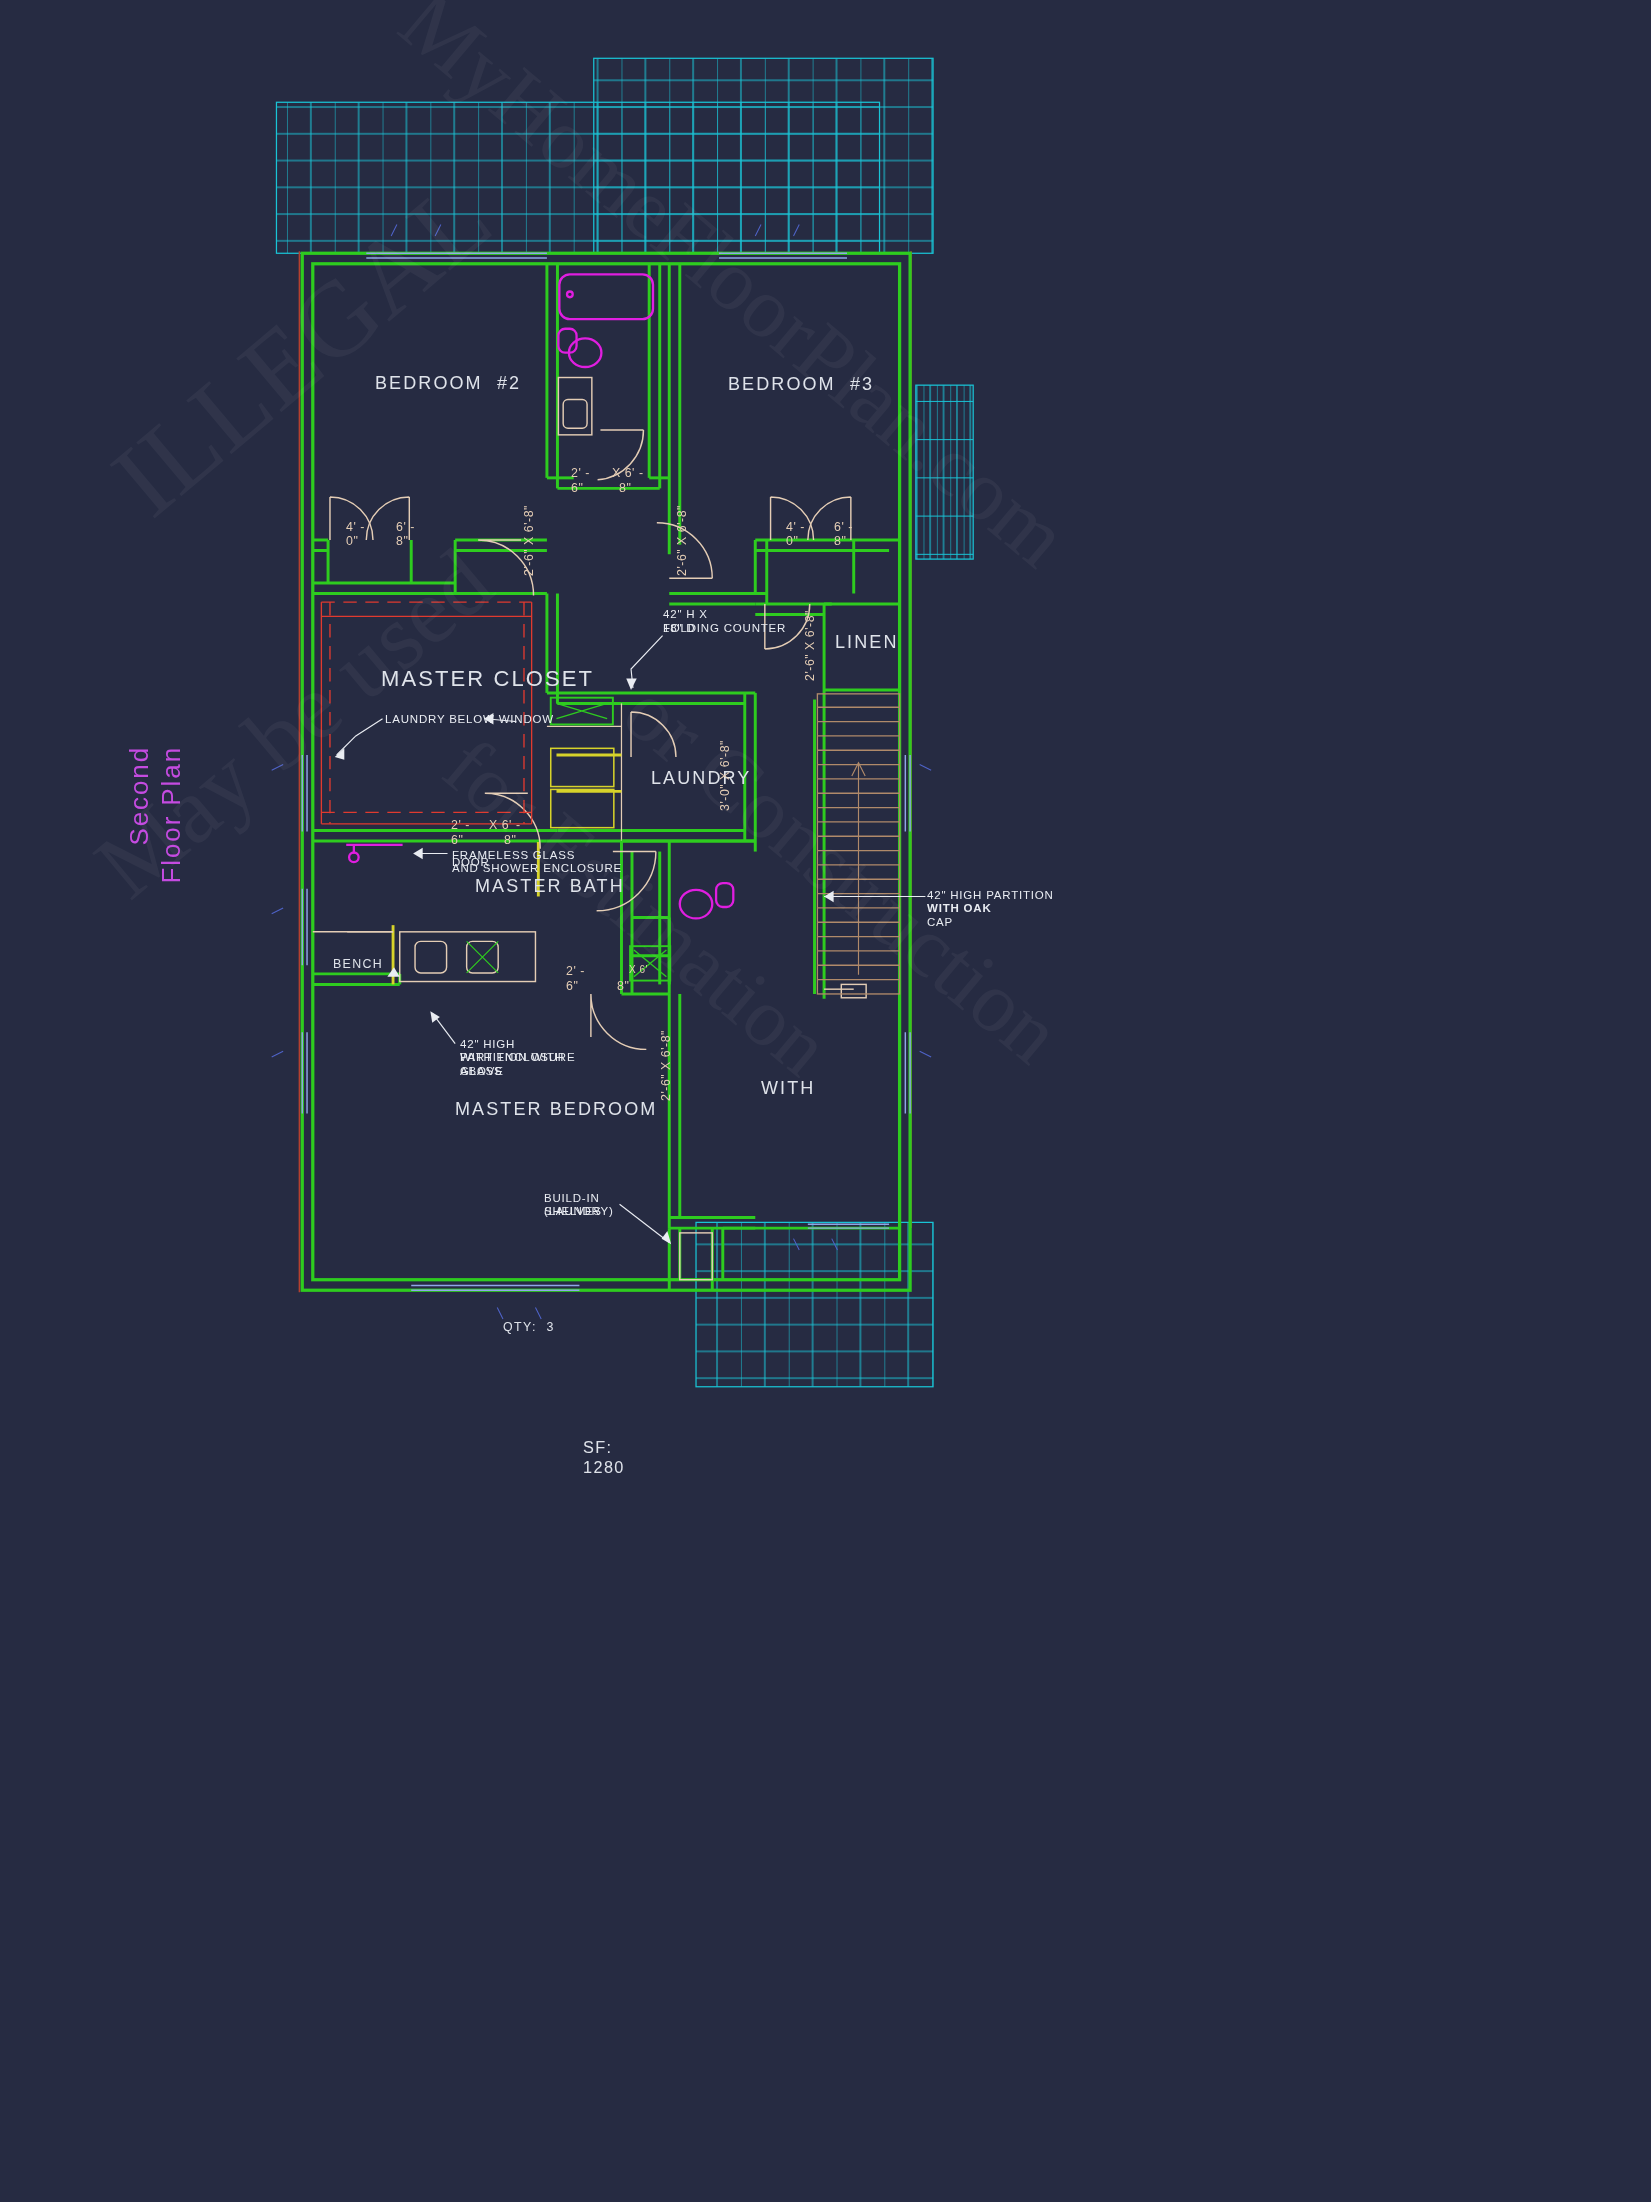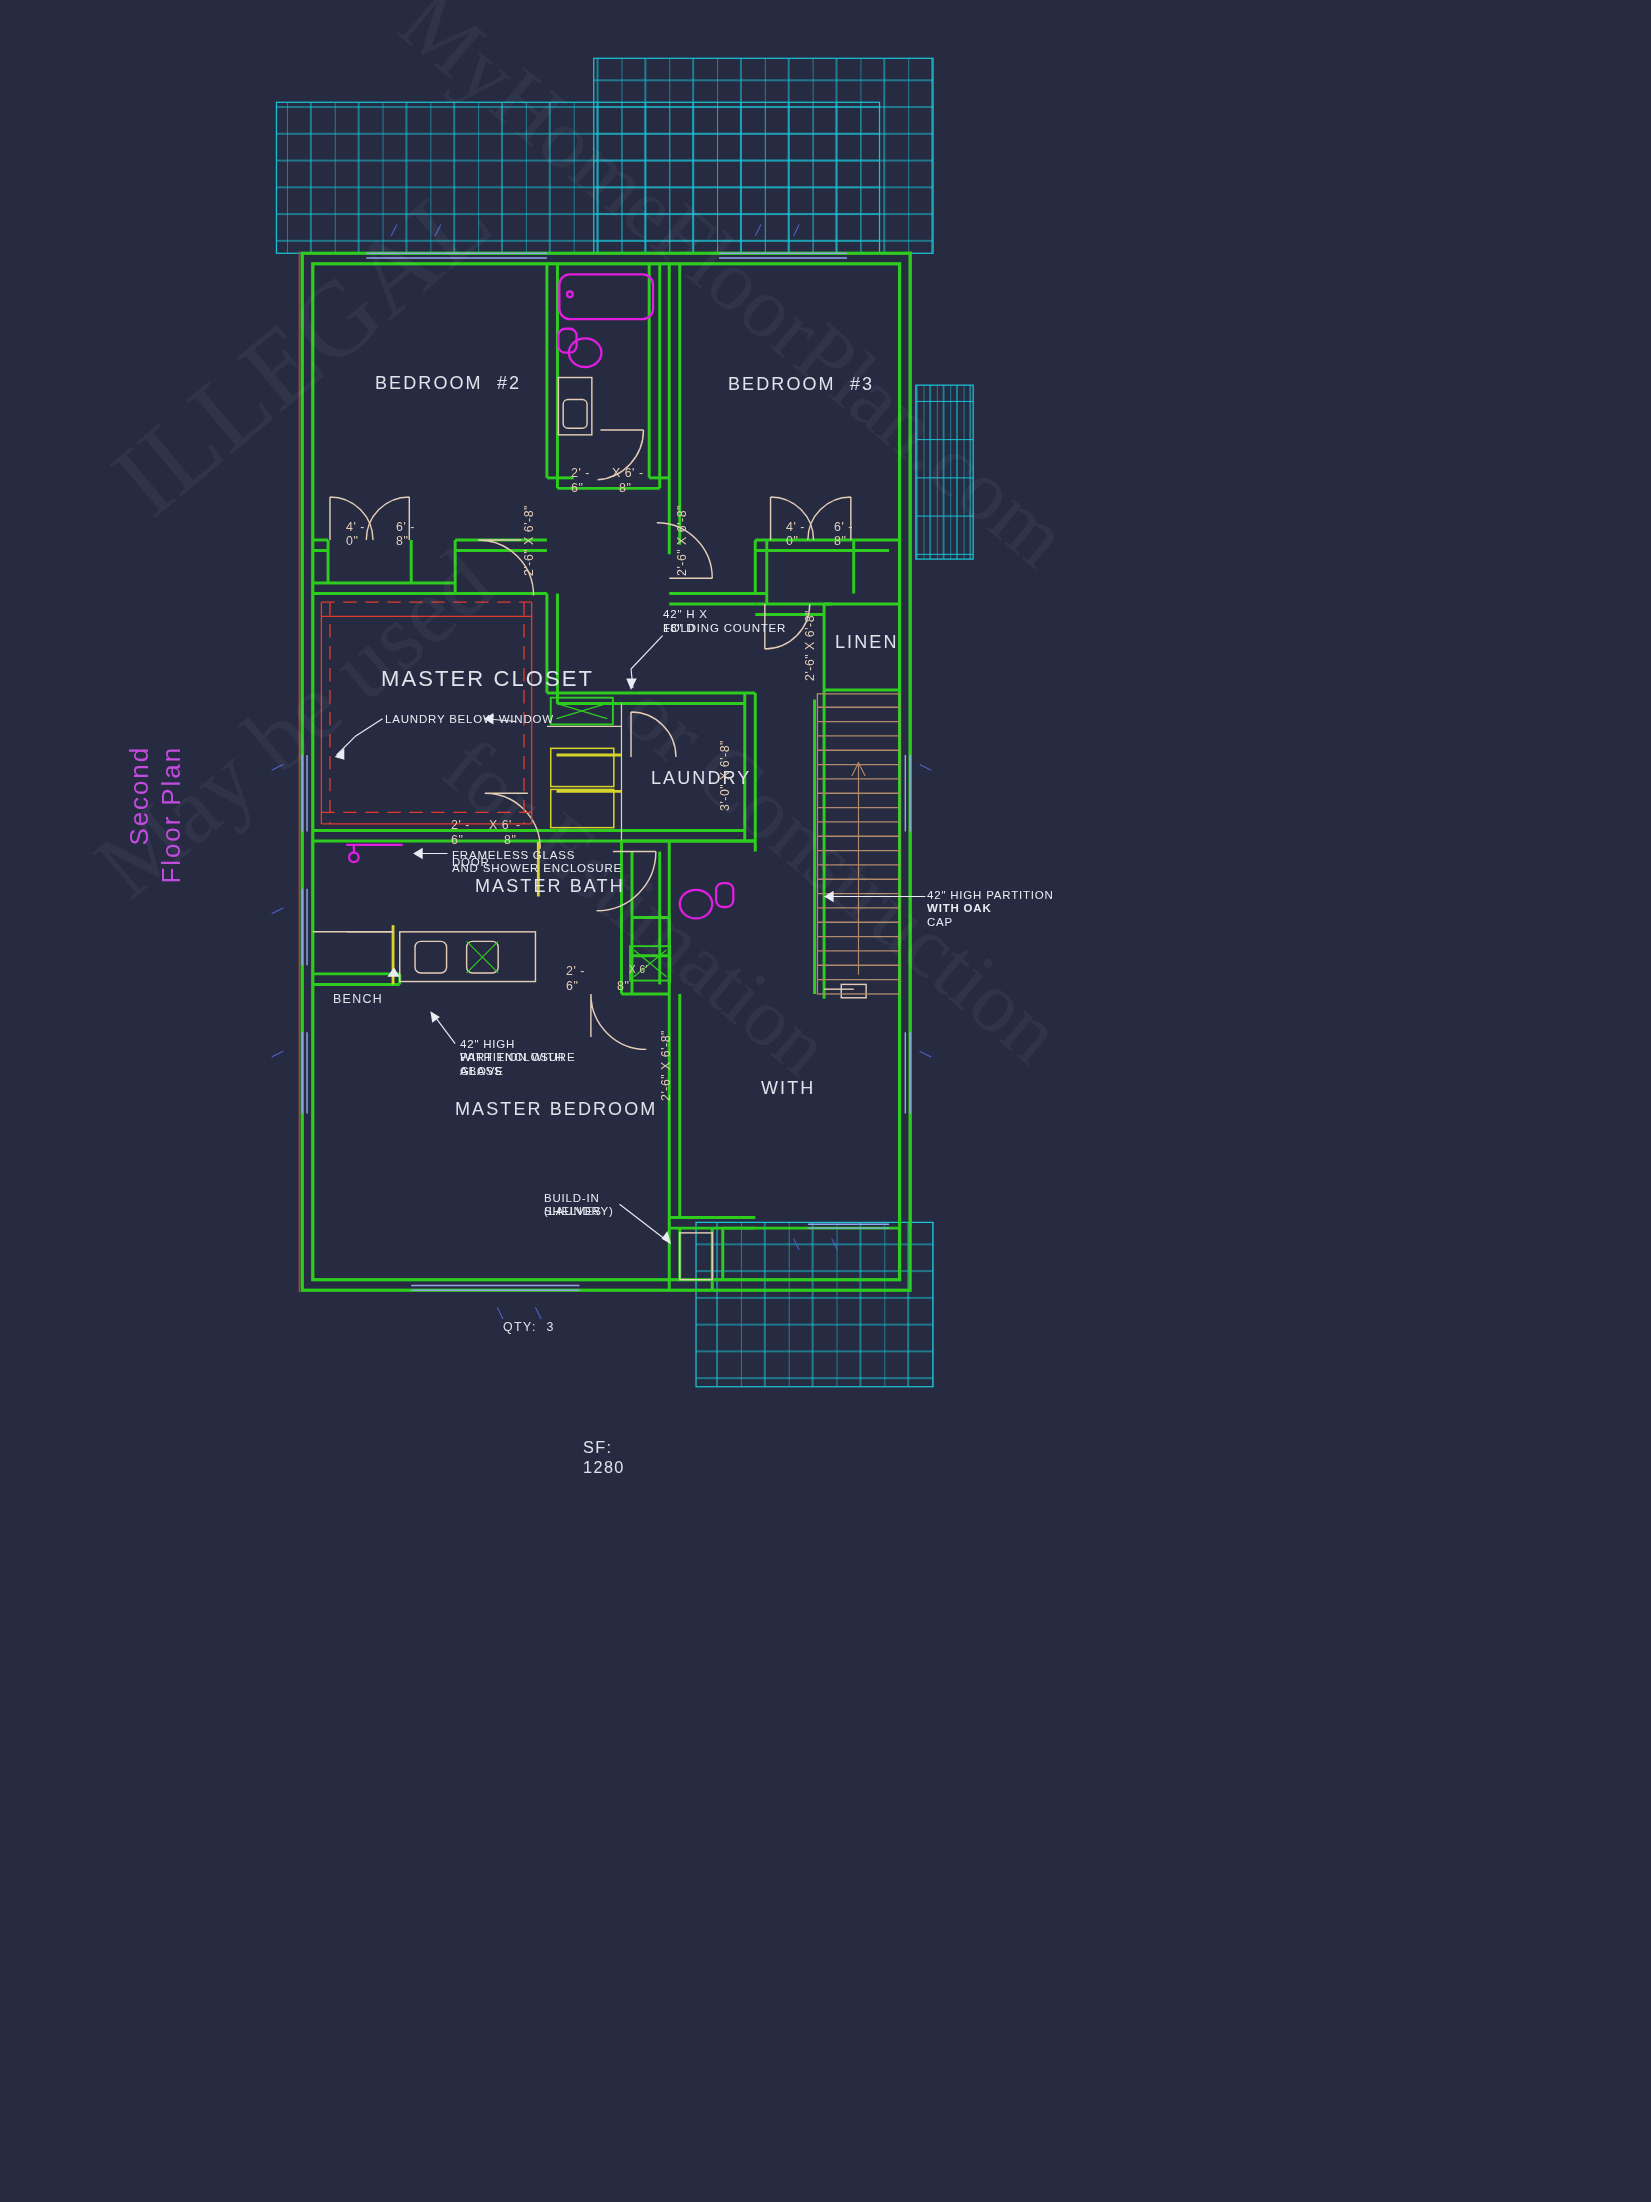--- a/index.html
+++ b/index.html
@@ -313,21 +313,21 @@
   <div class="sidetitle" style="left:156px;top:746px;font-size:26px;">Floor Plan</div>
 
   <div class="lbl" style="left:375px;top:373px;font-size:18px;text-align:right;">BEDROOM  #2</div>
   <div class="lbl" style="left:728px;top:374px;font-size:18px;">BEDROOM  #3</div>
   <div class="lbl" style="left:373px;top:666px;font-size:22px;margin-left:8px;">MASTER CLOSET</div>
   <div class="lbl" style="left:835px;top:632px;font-size:18px;">LINEN</div>
   <div class="lbl" style="left:651px;top:768px;font-size:18px;">LAUNDRY</div>
   <div class="lbl" style="left:475px;top:876px;font-size:18px;">MASTER BATH</div>
   <div class="lbl" style="left:455px;top:1099px;font-size:18px;">MASTER BEDROOM</div>
   <div class="lbl" style="left:761px;top:1078px;font-size:18px;">WITH</div>
-  <div class="lbl" style="left:333px;top:957px;font-size:12.4px;letter-spacing:1.3px;margin-top:35px;">BENCH</div>
+  <div class="lbl" style="left:333px;top:957px;font-size:12.4px;letter-spacing:1.3px;">BENCH</div>
 
   <div class="note" style="left:663px;top:608px;font-size:11.5px;">42" H X</div>
   <div class="note" style="left:663px;top:622px;font-size:11.5px;">FOLDING COUNTER</div>
   <div class="note" style="left:663px;top:622px;font-size:11.5px;">18" D</div>
 
   <div class="note" style="left:385px;top:713px;font-size:11.5px;">LAUNDRY BELOW WINDOW</div>
 
   <div class="note" style="left:452px;top:849px;font-size:11.5px;">FRAMELESS GLASS</div>
   <div class="note" style="left:452px;top:862px;font-size:11.5px;">AND SHOWER ENCLOSURE</div>
   <div class="note" style="left:452px;top:856px;font-size:11.5px;">DOOR</div>

